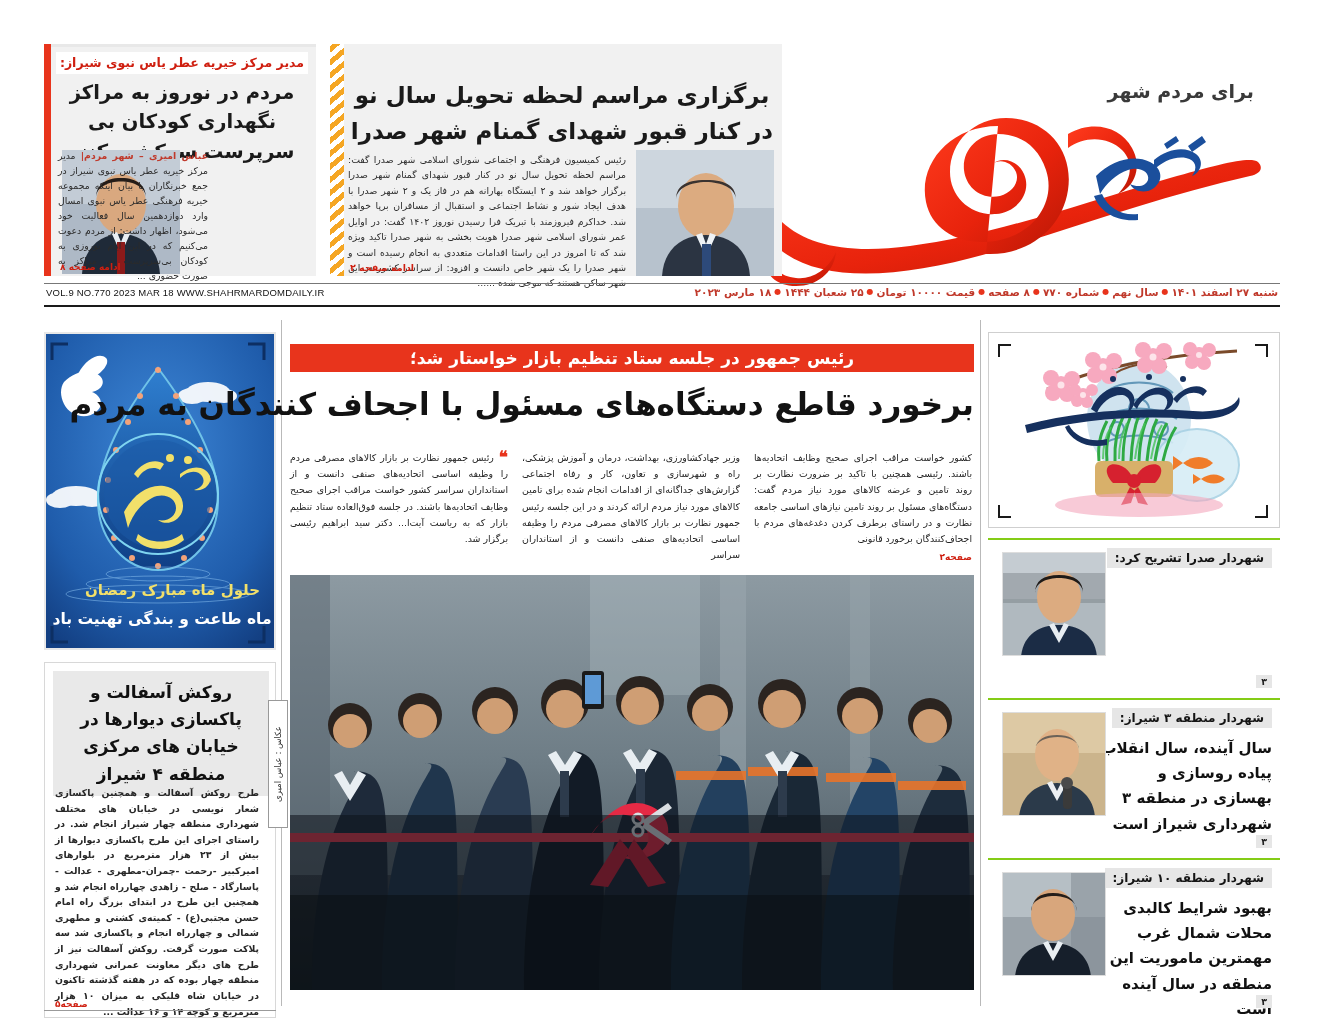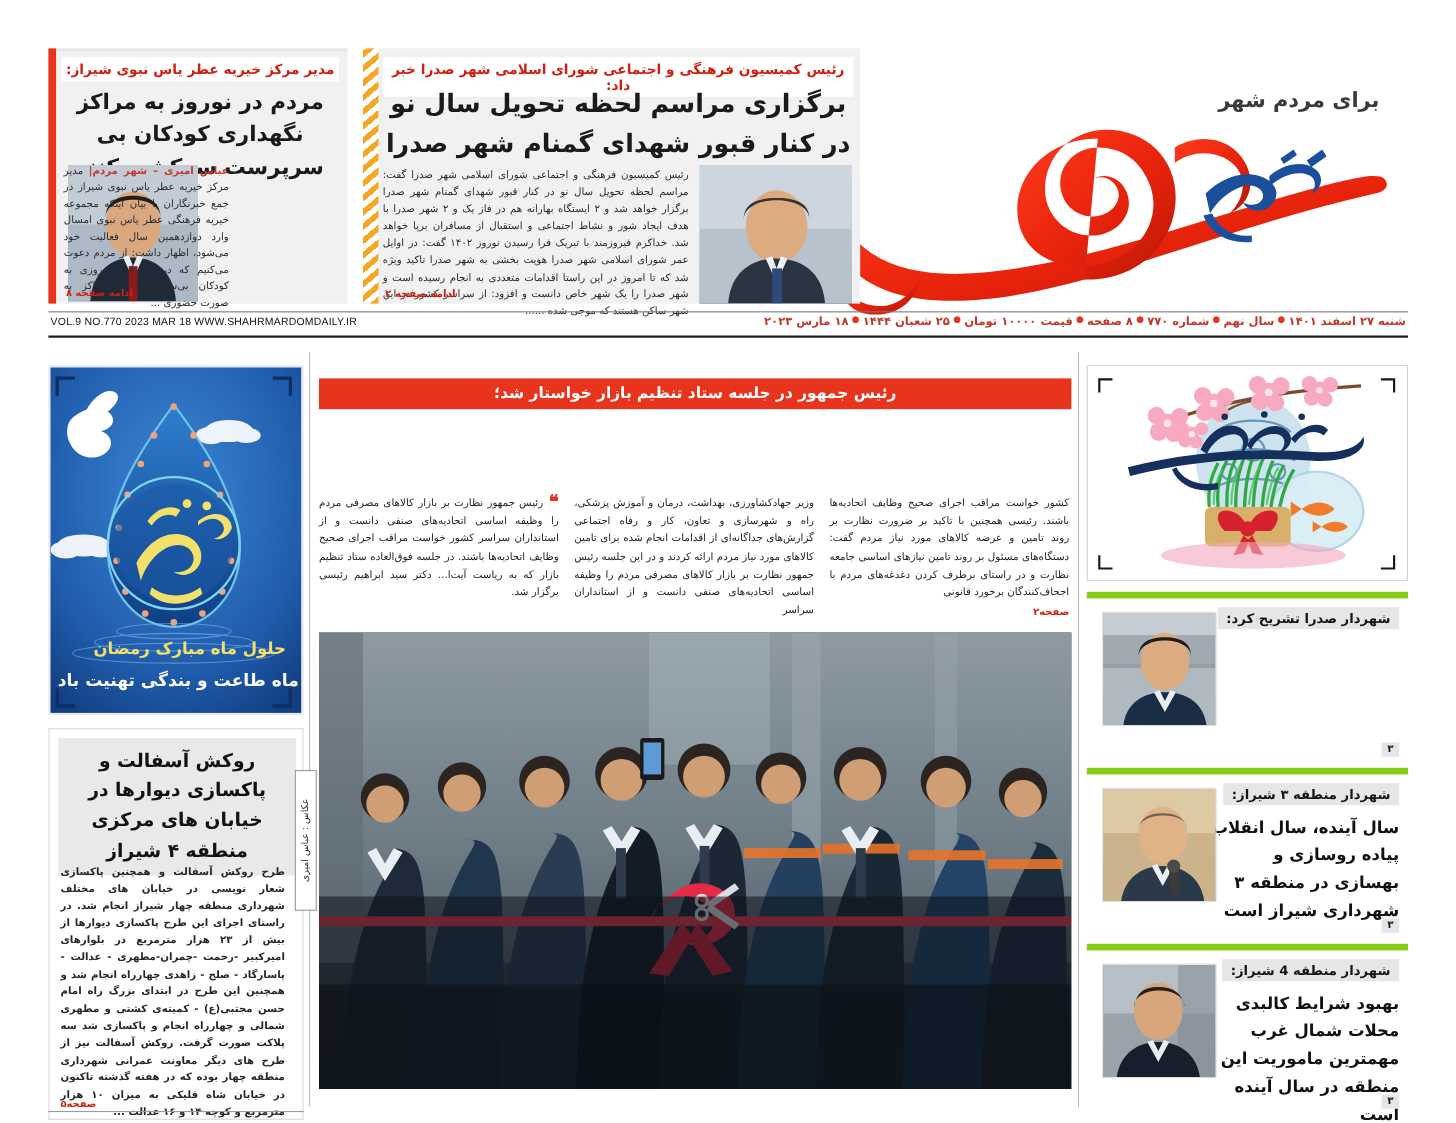--- a/index.html
+++ b/index.html
@@ -95,21 +95,21 @@
     font-weight:600; direction:rtl; white-space:nowrap;
   }
   .date-fa .sep { color:#e8341c; font-size:8px; vertical-align:2px; padding:0 3px; }
 
   
   .main-area { position:absolute; left:0; top:310px; width:1324px; height:711px; }
 
   
   .lead-kicker {
     position:absolute; left:290px; top:34px; width:684px; height:28px;
-    background:#e8341c; color:#fff; font-size:14px; font-weight:800;
+    background:#e8341c; color:#fff; font-size:17px; font-weight:800;
     display:flex; align-items:center; justify-content:center; letter-spacing:.2px;
   }
   .lead-head {
     position:absolute; left:290px; top:72px; width:684px;
     text-align:center; font-size:31px; font-weight:800; color:#121212;
     line-height:1.45; white-space:nowrap;
   }
   .lead-cols {
     position:absolute; left:290px; top:140px; width:684px; height:110px;
     display:flex; flex-direction:row-reverse; gap:14px;
@@ -159,21 +159,21 @@
   .asphalt-more { position:absolute; left:10px; bottom:8px; font-size:9px; color:#cf1f10; font-weight:700; }
 
   
   .right-col { position:absolute; left:988px; top:22px; width:292px; height:690px; }
   .nowruz-card {
     position:absolute; left:0; top:0; width:292px; height:196px;
     background:#fff; border:1px solid #cfcfcf; overflow:hidden;
   }
   .news-item {
     position:absolute; left:0; width:292px; height:156px;
-    border-top:6px solid #84cc16; background:#fff;
+    border-top:2px solid #84cc16; background:#fff;
   }
   .ni1 { top:206px; } .ni2 { top:366px; } .ni3 { top:526px; }
   .ni-kicker {
     position:absolute; right:8px; top:8px;
     background:#e6e6e6; padding:3px 8px;
     font-size:12px; font-weight:700; color:#141414;
   }
   .ni-head {
     position:absolute; right:8px; top:36px; width:178px;
     text-align:right; font-size:15px; font-weight:800; color:#111; line-height:1.68;
@@ -260,21 +260,20 @@
       </svg>
     </div>
     <div class="tl-body">
       <b>عباس امیری – شهر مردم|</b>
       <span>مدیر مرکز خیریه عطر یاس نبوی شیراز در جمع خبرنگاران با بیان اینکه مجموعه خیریه فرهنگی عطر یاس نبوی امسال وارد دوازدهمین سال فعالیت خود می‌شود، اظهار داشت: از مردم دعوت می‌کنیم که در این ایام نوروزی به کودکان بی‌سرپرست در مراکز به صورت حضوری ...</span>
     </div>
     <div class="tl-more">ادامه صفحه ۸</div>
 
     <div class="top-center-box"></div>
     <div class="stripe"></div>
-    <div class="tc-kicker">رئیس کمیسیون فرهنگی و اجتماعی شورای اسلامی شهر صدرا خبر داد:</div>
     <div class="tc-head">برگزاری مراسم لحظه تحویل سال نو در کنار قبور شهدای گمنام شهر صدرا</div>
     <div class="tc-body">رئیس کمیسیون فرهنگی و اجتماعی شورای اسلامی شهر صدرا گفت: مراسم لحظه تحویل سال نو در کنار قبور شهدای گمنام شهر صدرا برگزار خواهد شد و ۲ ایستگاه بهارانه هم در فاز یک و ۲ شهر صدرا با هدف ایجاد شور و نشاط اجتماعی و استقبال از مسافران برپا خواهد شد. خداکرم فیروزمند با تبریک فرا رسیدن نوروز ۱۴۰۲ گفت: در اوایل عمر شورای اسلامی شهر صدرا هویت بخشی به شهر صدرا تاکید ویژه شد که تا امروز در این راستا اقدامات متعددی به انجام رسیده است و شهر صدرا را یک شهر خاص دانست و افزود: از سراسر کشور در این شهر ساکن هستند که موجی شده ......</div>
     <div class="tc-photo">
       <svg viewBox="0 0 138 126" width="138" height="126">
         <rect width="138" height="126" fill="#b7c2cd"></rect>
         <rect width="138" height="58" fill="#cdd6de"></rect>
         <ellipse cx="70" cy="56" rx="28" ry="33" fill="#dcab80"></ellipse>
         <path d="M40,50 C40,26 100,26 100,50 C100,37 92,30 70,30 C48,30 40,37 40,50 Z" fill="#3a3330"></path>
         <path d="M26,126 C28,97 48,85 70,85 C92,85 112,97 114,126 Z" fill="#2b3442"></path>
         <path d="M60,85 L70,107 L80,85 L74,83 L70,94 L66,83 Z" fill="#eef2f6"></path>
@@ -384,20 +383,21 @@
       </div>
 
       <div class="asphalt-box">
         <div class="asphalt-head">روکش آسفالت و پاکسازی دیوارها در خیابان های مرکزی منطقه ۴ شیراز</div>
         <div class="asphalt-body">طرح روکش آسفالت و همچنین پاکسازی شعار نویسی در خیابان های مختلف شهرداری منطقه چهار شیراز انجام شد. در راستای اجرای این طرح پاکسازی دیوارها از بیش از ۲۳ هزار مترمربع در بلوارهای امیرکبیر -رحمت -چمران-مطهری - عدالت - پاسارگاد - صلح - زاهدی چهارراه انجام شد و همچنین این طرح در ابتدای بزرگ راه امام حسن مجتبی(ع) - کمیته‌ی کشتی و مطهری شمالی و چهارراه انجام و پاکسازی شد سه پلاکت صورت گرفت. روکش آسفالت نیز از طرح های دیگر معاونت عمرانی شهرداری منطقه چهار بوده که در هفته گذشته تاکنون در خیابان شاه قلیکی به میزان ۱۰ هزار مترمربع و کوچه ۱۴ و ۱۶ عدالت ...</div>
         <div class="asphalt-more">صفحه۵</div>
       </div>
     </div>
 
     <div class="lead-kicker">رئیس جمهور در جلسه ستاد تنظیم بازار خواستار شد؛</div>
+    <div class="lead-head">برخورد قاطع دستگاه‌های مسئول با اجحاف کنندگان به مردم</div>
 
     <div class="lead-cols">
       <div class="lead-col">
         <span class="quote-mark">❝</span>
         <span>رئیس جمهور نظارت بر بازار کالاهای مصرفی مردم را وظیفه اساسی اتحادیه‌های صنفی دانست و از استانداران سراسر کشور خواست مراقب اجرای صحیح وظایف اتحادیه‌ها باشند.
 در جلسه فوق‌العاده ستاد تنظیم بازار که به ریاست آیت‌ا... دکتر سید ابراهیم رئیسی برگزار شد.</span>
       </div>
       <div class="lead-col">
         <span>وزیر جهادکشاورزی، بهداشت، درمان و آموزش پزشکی، راه و شهرسازی و تعاون، کار و رفاه اجتماعی گزارش‌های جداگانه‌ای از اقدامات انجام شده برای تامین کالاهای مورد نیاز مردم ارائه کردند و در این جلسه رئیس جمهور نظارت بر بازار کالاهای مصرفی مردم را وظیفه اساسی اتحادیه‌های صنفی دانست و از استانداران سراسر</span>
       </div>
@@ -677,21 +677,21 @@
             <path d="M18,104 C20,82 36,70 56,70 C76,70 92,82 94,104 Z" fill="#2b3a4a"></path>
             <path d="M46,70 L56,88 L66,70 L61,68 L56,78 L51,68 Z" fill="#eceff2"></path>
             <rect x="62" y="70" width="9" height="26" rx="4" fill="#3a3a3a"></rect>
             <circle cx="66" cy="70" r="6" fill="#4a4a4a"></circle>
           </svg>
         </div>
         <div class="ni-page">۳</div>
       </div>
 
       <div class="news-item ni3">
-        <div class="ni-kicker">شهردار منطقه 4 شیراز:</div>
+        <div class="ni-kicker">شهردار منطقه ۱۰ شیراز:</div>
         <div class="ni-head">بهبود شرایط کالبدی محلات شمال غرب مهمترین ماموریت این منطقه در سال آینده است</div>
         <div class="ni-photo">
           <svg viewBox="0 0 104 104" width="104" height="104">
             <rect width="104" height="104" fill="#9aa3aa"></rect>
             <rect width="104" height="44" fill="#b6bfc5"></rect>
             <rect x="70" y="0" width="34" height="104" fill="#7d878f" opacity=".5"></rect>
             <ellipse cx="52" cy="42" rx="22" ry="26" fill="#d8a67c"></ellipse>
             <path d="M30,38 C30,18 76,18 76,38 C74,26 66,20 52,20 C38,20 32,26 30,38 Z" fill="#241d19"></path>
             <path d="M14,104 C16,82 32,70 52,70 C72,70 88,82 90,104 Z" fill="#161f2b"></path>
             <path d="M42,70 L52,88 L62,70 L57,68 L52,78 L47,68 Z" fill="#e9eef2"></path>

